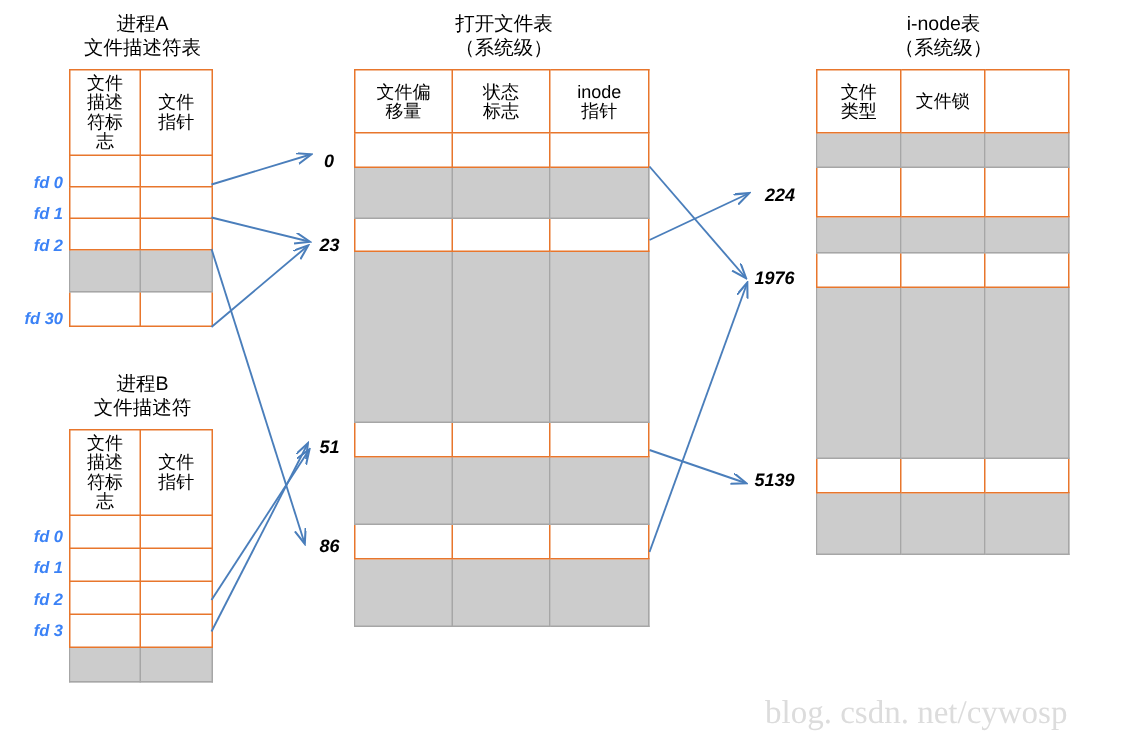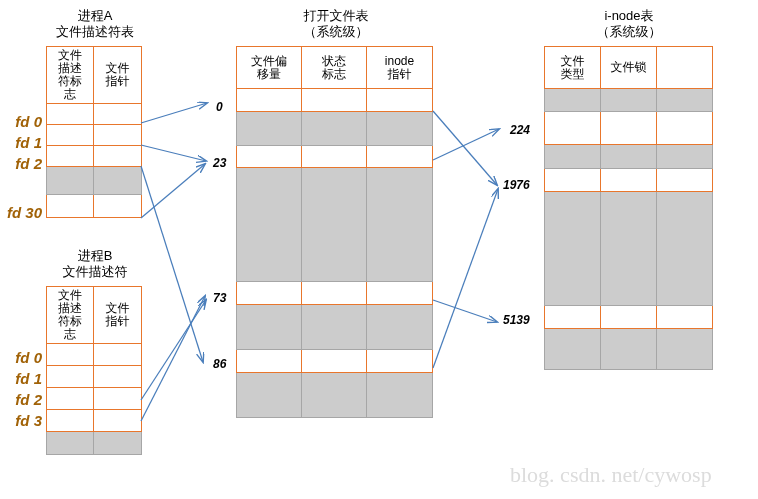--- a/index.html
+++ b/index.html
@@ -21,22 +21,22 @@
   .tbl td{
     padding:0;margin:0;font-size:12px;color:#000;text-align:center;
     vertical-align:middle;line-height:13px;
   }
   .cell-white{background:#ffffff;border:1px solid #E8762C;}
   .cell-gray{background:#CCCCCC;border:1px solid #A6A6A6;}
   .cell-head{background:#ffffff;border:1px solid #E8762C;font-size:12px;line-height:13px;}
 
   
   .fdlabel{
-    position:absolute;font-size:15px;font-style:italic;font-weight:bold;
-    color:#a16207;text-align:right;line-height:12px;white-space:nowrap;
+    position:absolute;font-size:11px;font-style:italic;font-weight:bold;
+    color:#3b82f6;text-align:right;line-height:12px;white-space:nowrap;
   }
   
   .numlabel{
     position:absolute;font-size:12px;font-style:italic;font-weight:bold;
     color:#000;line-height:12px;white-space:nowrap;text-align:left;
   }
 
   
   .caption{
     position:absolute;font-size:13px;color:#000;white-space:nowrap;
@@ -202,21 +202,21 @@
       <tr>
         <td class="cell-gray" style="height:44px;"></td>
         <td class="cell-gray" style="height:44px;"></td>
         <td class="cell-gray" style="height:44px;"></td>
       </tr>
     </tbody>
   </table>
 
   <div class="numlabel" style="left:216px;top:101px;">0</div>
   <div class="numlabel" style="left:213px;top:157px;">23</div>
-  <div class="numlabel" style="left:213px;top:292px;">73</div>
+  <div class="numlabel" style="left:213px;top:292px;">51</div>
   <div class="numlabel" style="left:213px;top:358px;">86</div>
 
   <table class="tbl" style="left:544px;top:46px;width:168px;">
     <colgroup>
         <col style="width:56px">
         <col style="width:56px">
         <col style="width:56px">
       </colgroup>
     <tbody>
       <tr>

